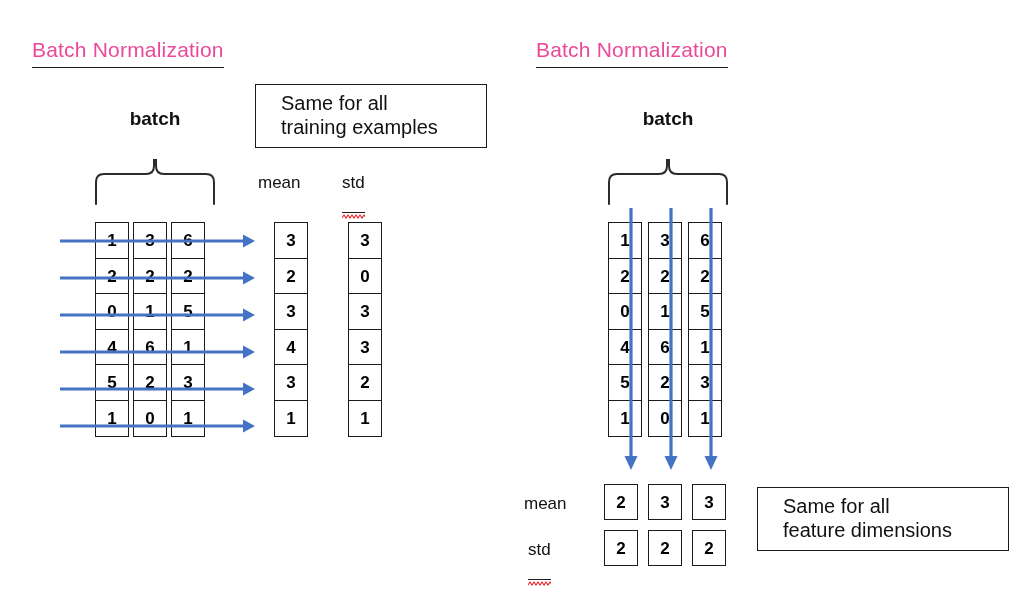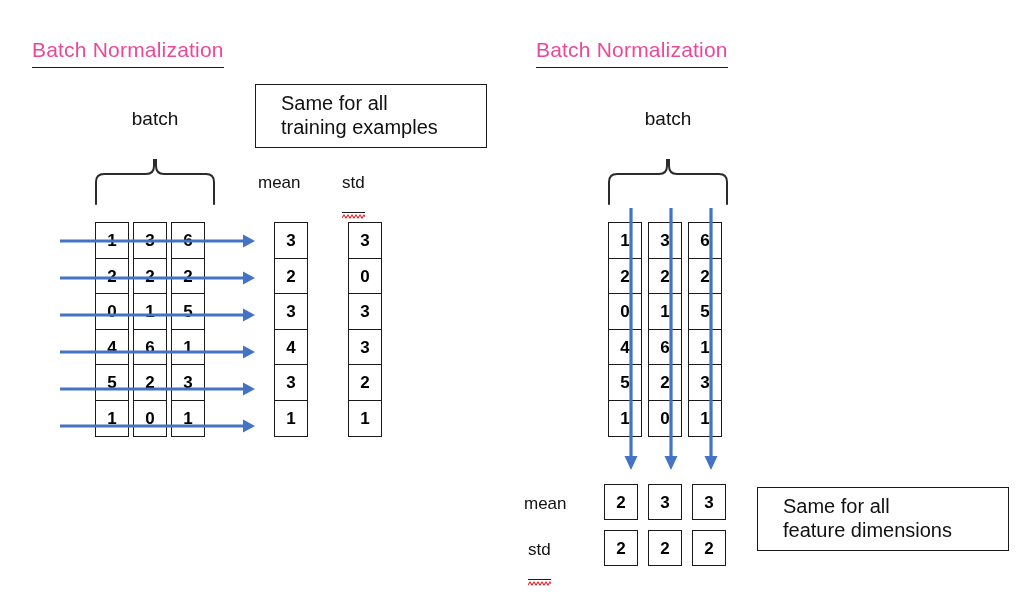--- a/index.html
+++ b/index.html
@@ -29,20 +29,21 @@
     padding-bottom: 5px;
     border-bottom: 1.6px solid #1a1a1a;
   }
 
   
   .batch-label {
     font-size: 19px;
     color: #111111;
     white-space: nowrap;
     text-align: center;
+    font-weight: bold;
   }
 
   
   .brace { display: block; }
 
   
   .col {
     position: absolute;
     box-sizing: border-box;
   }

